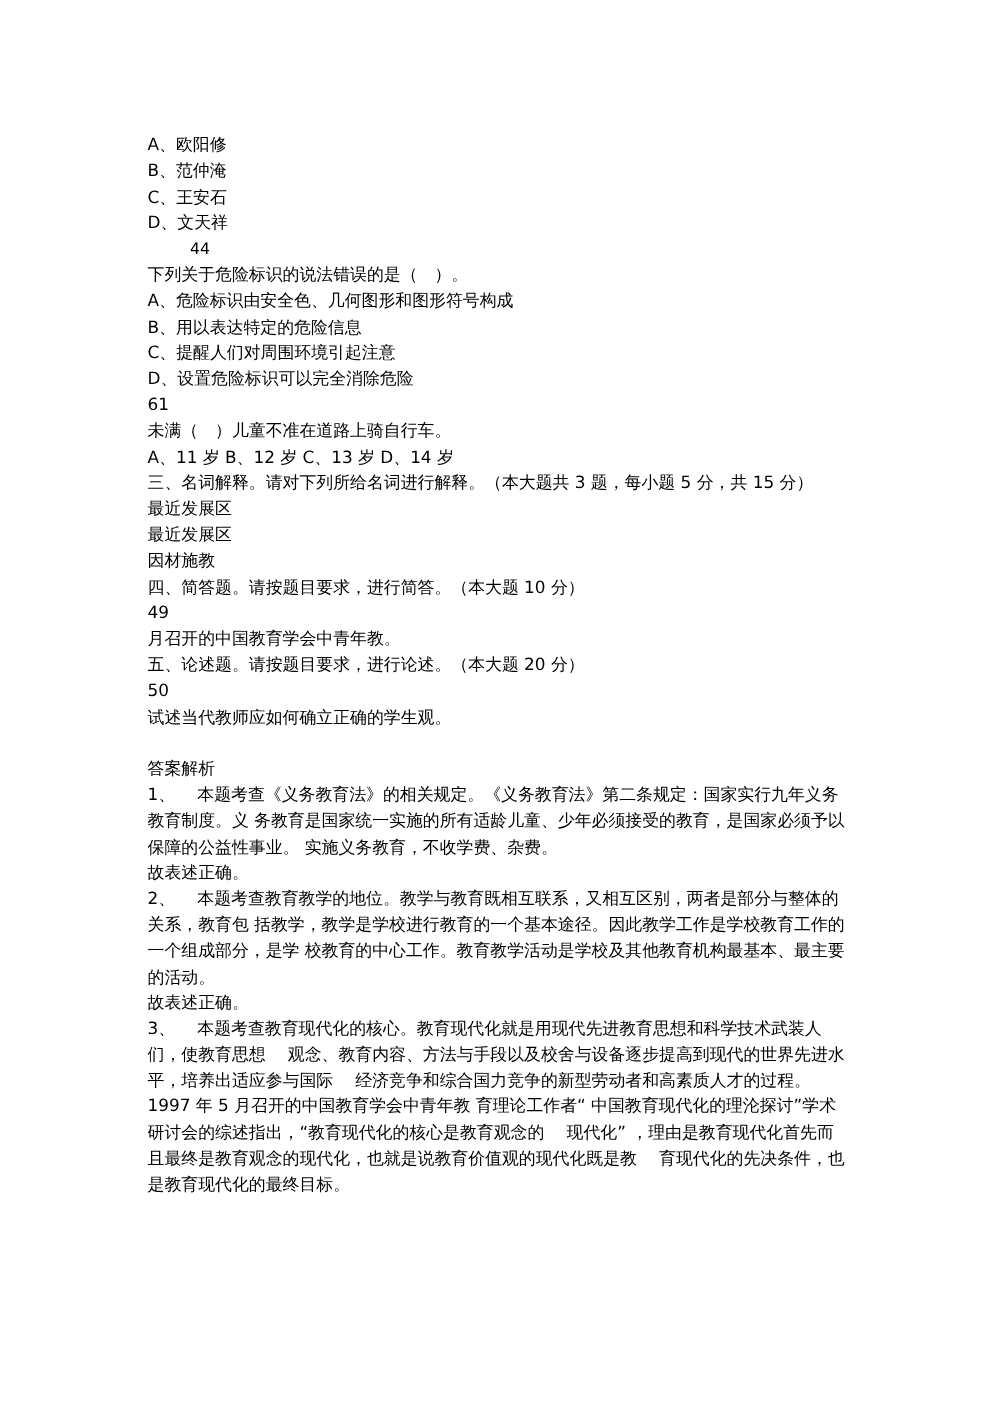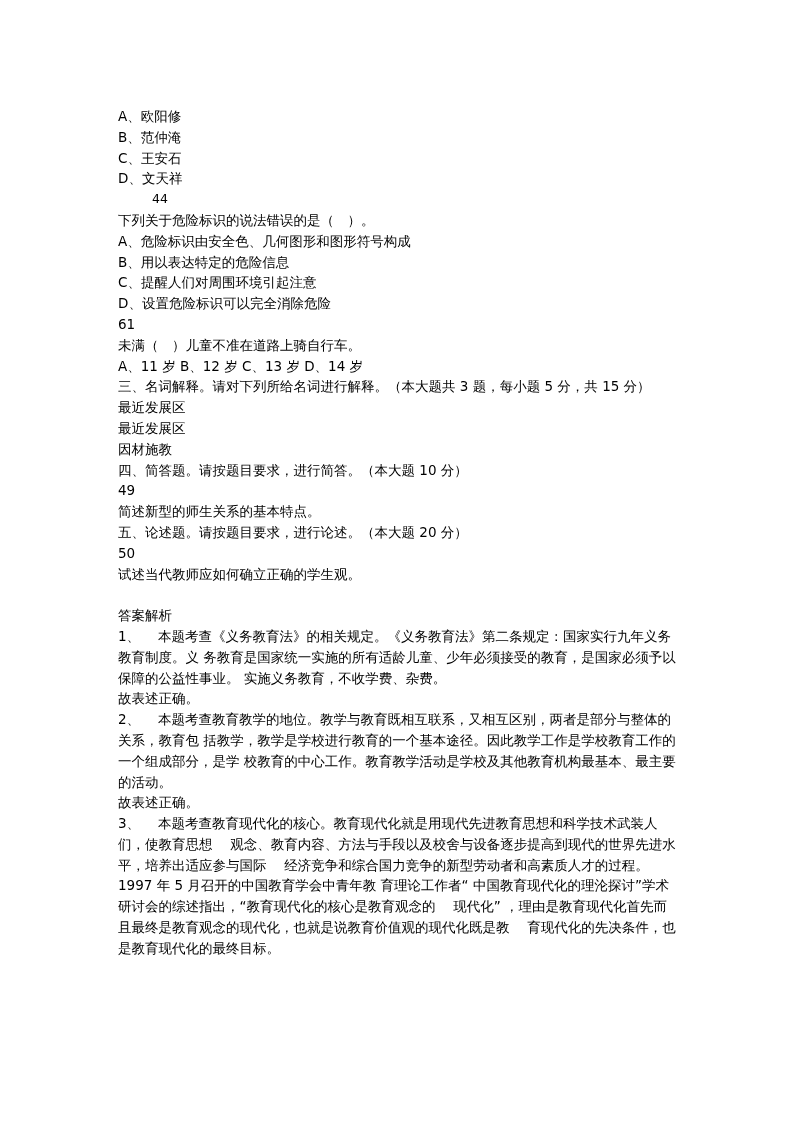--- a/index.html
+++ b/index.html
@@ -31,21 +31,21 @@
   <div class="line">未满（　）儿童不准在道路上骑自行车。</div>
   <div class="line">A、11 岁 B、12 岁 C、13 岁 D、14 岁</div>
 
   <div class="line">三、名词解释。请对下列所给名词进行解释。（本大题共 3 题，每小题 5 分，共 15 分）</div>
   <div class="line">最近发展区</div>
   <div class="line">最近发展区</div>
   <div class="line">因材施教</div>
 
   <div class="line">四、简答题。请按题目要求，进行简答。（本大题 10 分）</div>
   <div class="line">49</div>
-  <div class="line">简述新型的师生关系的基本特点。</div>
+  <div class="line">月召开的中国教育学会中青年教。</div>
 
   <div class="line">五、论述题。请按题目要求，进行论述。（本大题 20 分）</div>
   <div class="line">50</div>
   <div class="line">试述当代教师应如何确立正确的学生观。</div>
 
   <div class="gap"></div>
 
   <div class="line">答案解析</div>
   <div class="para">1、　 本题考查《义务教育法》的相关规定。《义务教育法》第二条规定：国家实行九年义务教育制度。义 务教育是国家统一实施的所有适龄儿童、少年必须接受的教育，是国家必须予以保障的公益性事业。 实施义务教育，不收学费、杂费。</div>
   <div class="line">故表述正确。</div>

